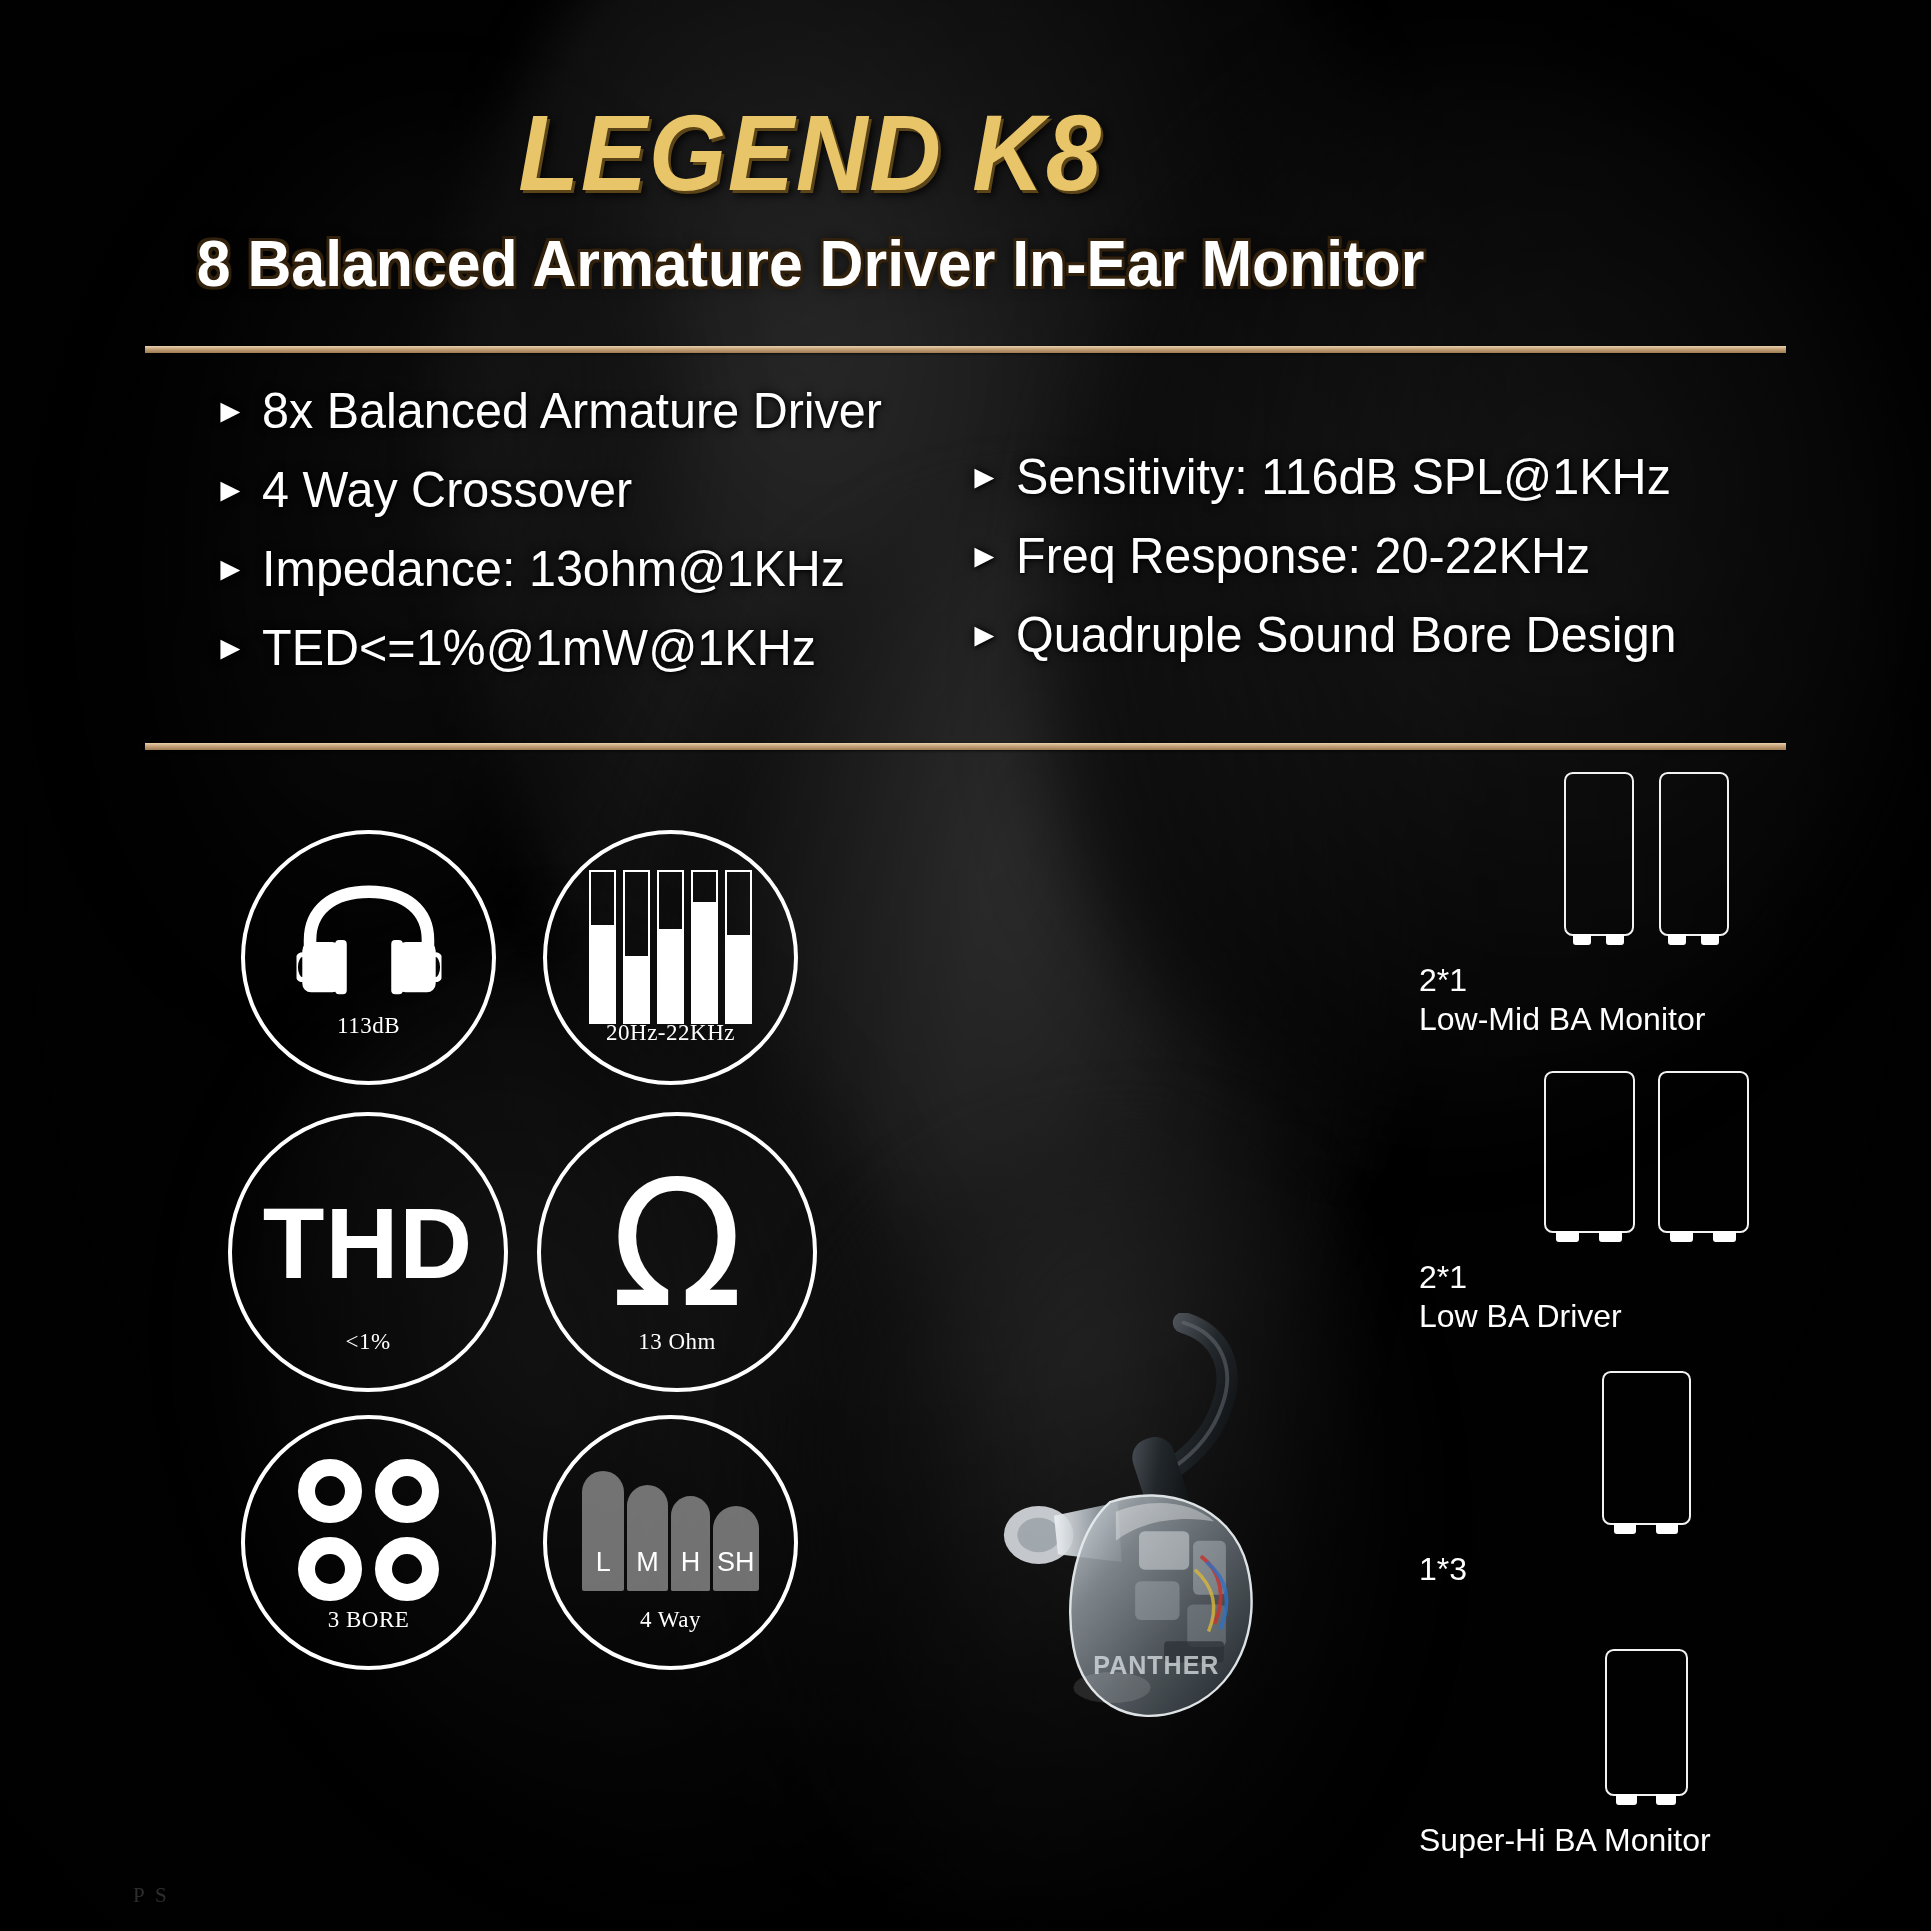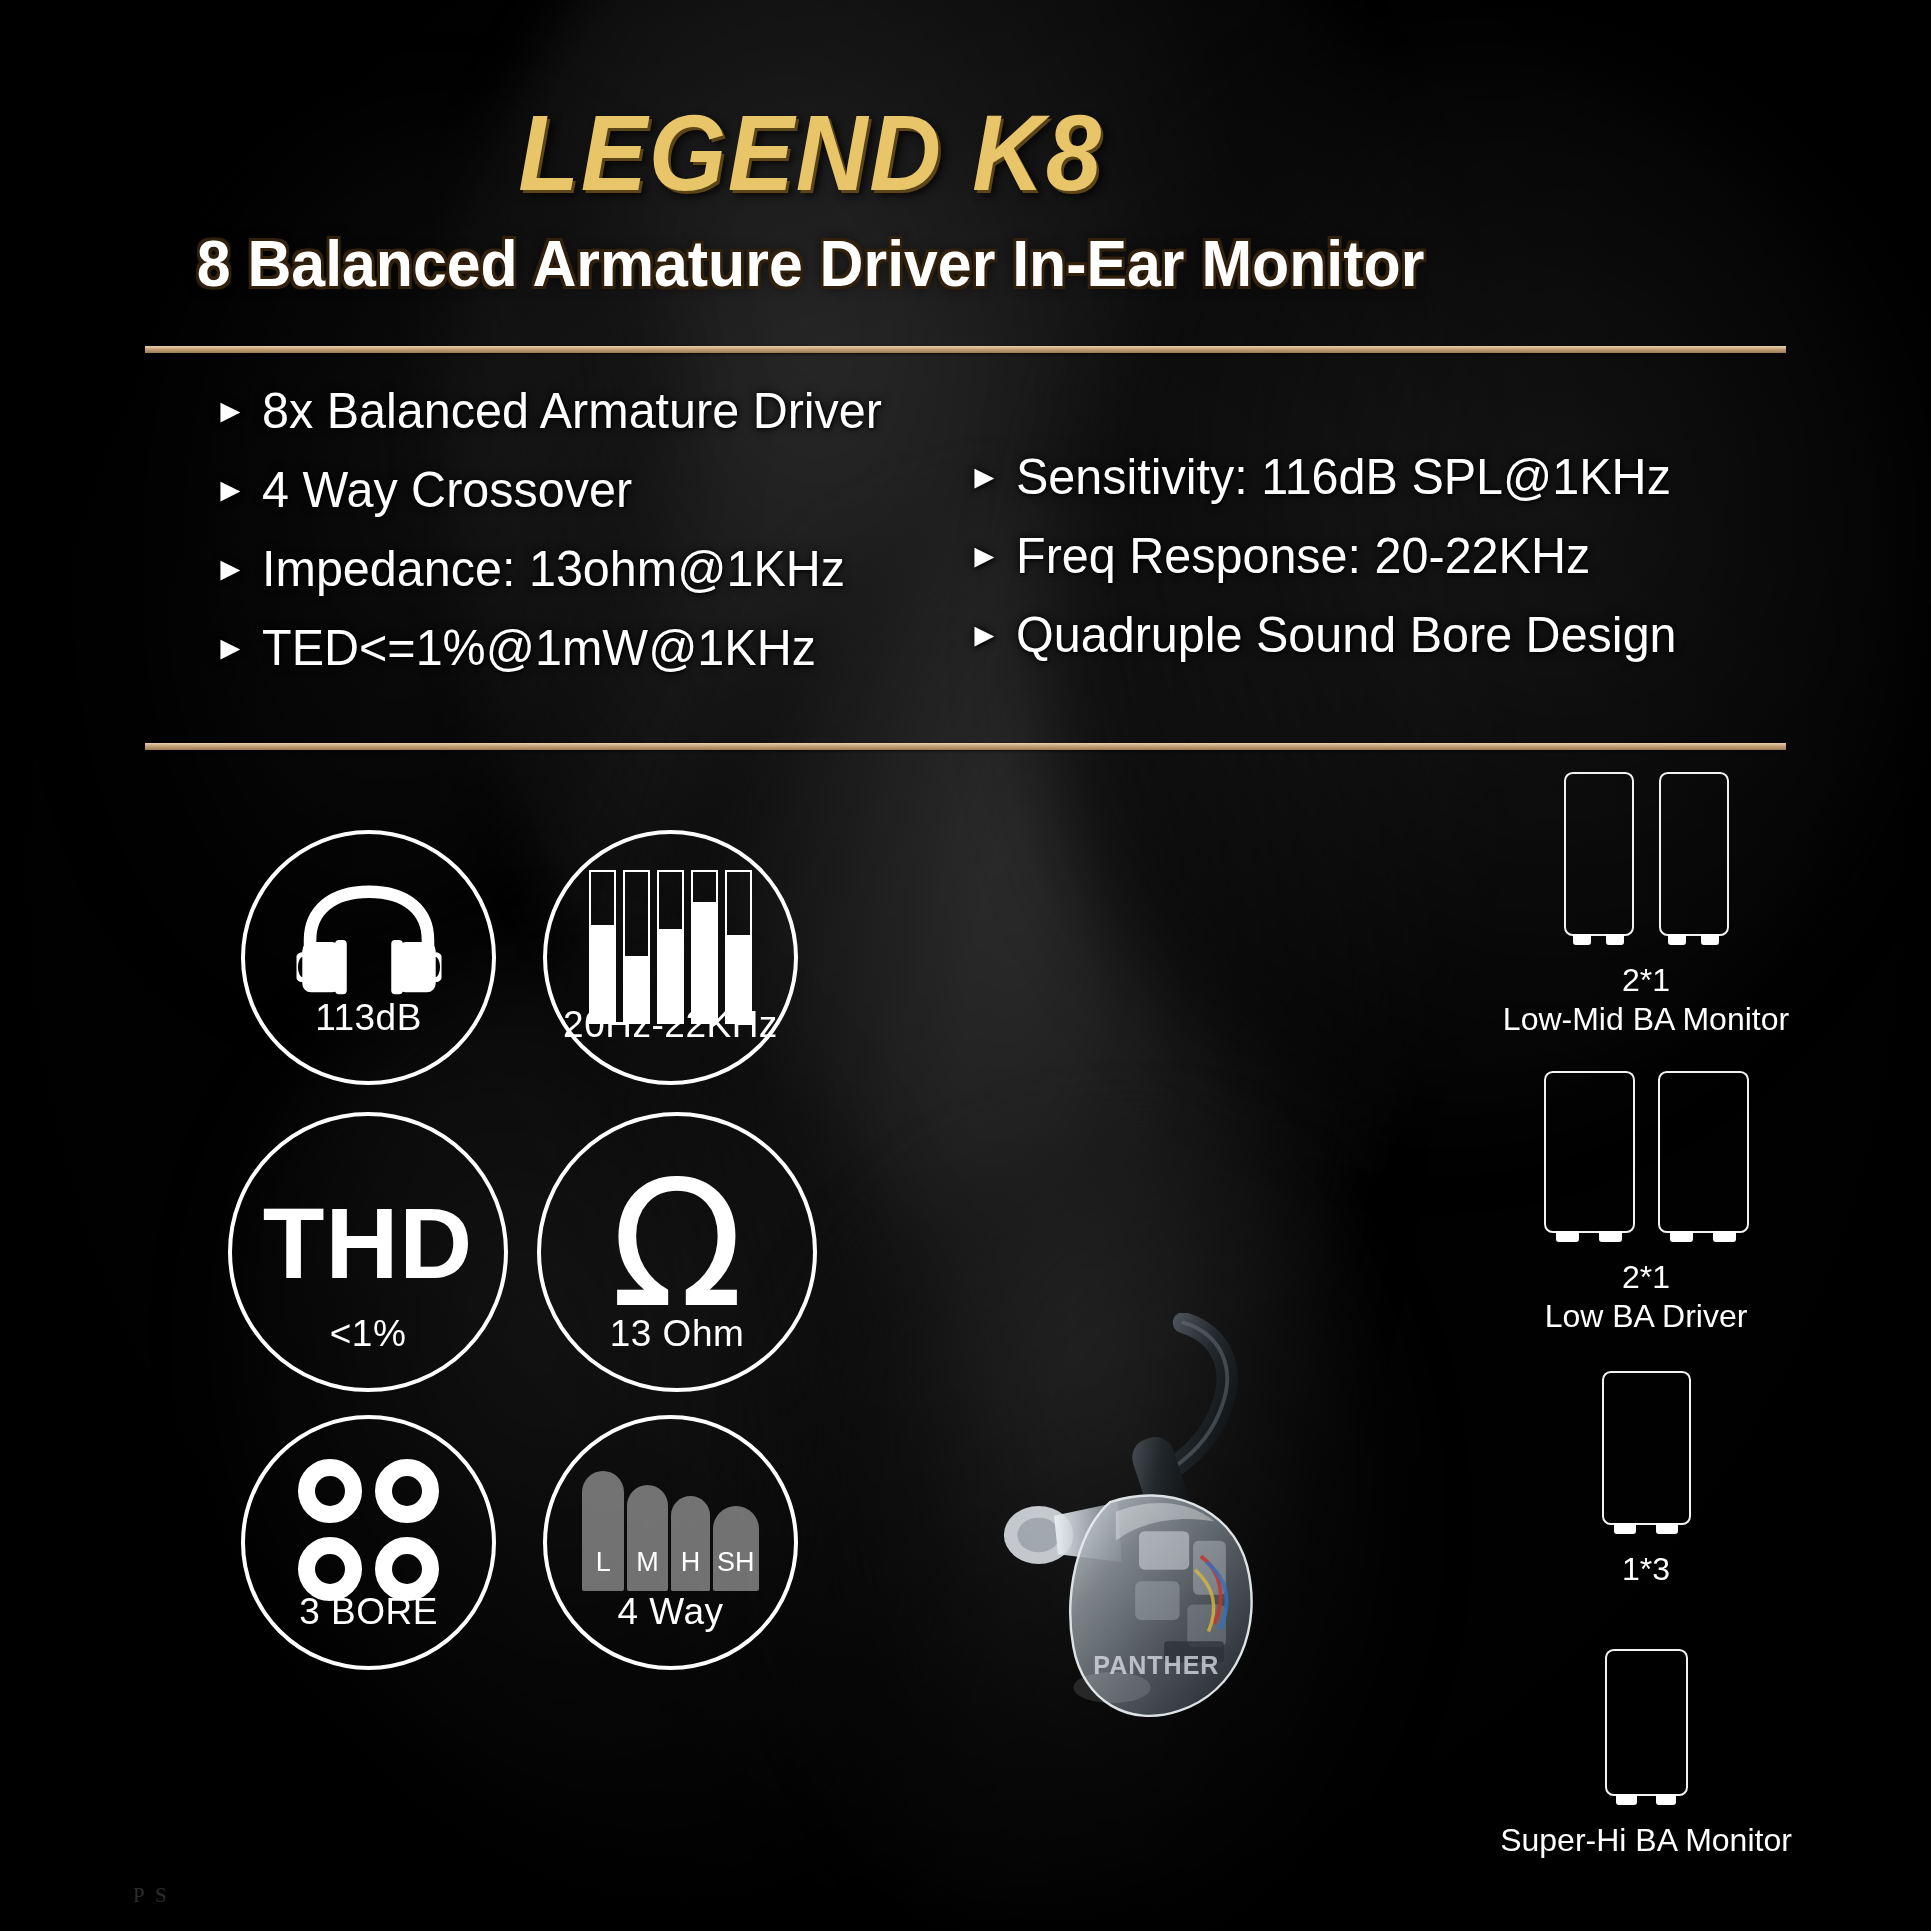--- a/index.html
+++ b/index.html
@@ -166,22 +166,22 @@
     align-items: center;
     justify-content: center;
   }
   .circle-lg { width: 255px; height: 255px; }
   .circle-xl { width: 280px; height: 280px; }
   .circle-label {
     position: absolute;
     width: 100%;
     text-align: center;
     color: #fff;
-    font-family: Liberation Sans, sans-serif;
-    font-size: 37px;
+    font-family: Liberation Serif, serif;
+    font-size: 23px;
     letter-spacing: 0.5px;
     white-space: nowrap;
   }
 
   
   .hp-wrap { position: absolute; left: 50%; top: 50px; transform: translateX(-50%); }
 
   
   .eq { display: flex; align-items: flex-end; gap: 6.8px; margin-bottom: 21px; }
   .eq-bar {
@@ -230,21 +230,21 @@
     font-size: 27px;
     display: flex;
     align-items: flex-end;
     justify-content: center;
     padding-bottom: 13.5px;
     box-sizing: border-box;
   }
 
   
   .ba-col { position: absolute; left: 1419px; top: 772px; width: 454px; }
-  .ba-group { position: absolute; width: 100%; text-align: center; }
+  .ba-group { position: absolute; width: 100%; text-align: left; }
   .ba-row { display: flex; justify-content: center; align-items: flex-end; }
   .ba {
     position: relative;
     border: 2.9px solid #f2f2f2;
     border-radius: 8.7px;
     box-sizing: border-box;
     background: transparent;
   }
   .ba::before, .ba::after {
     content: "";

